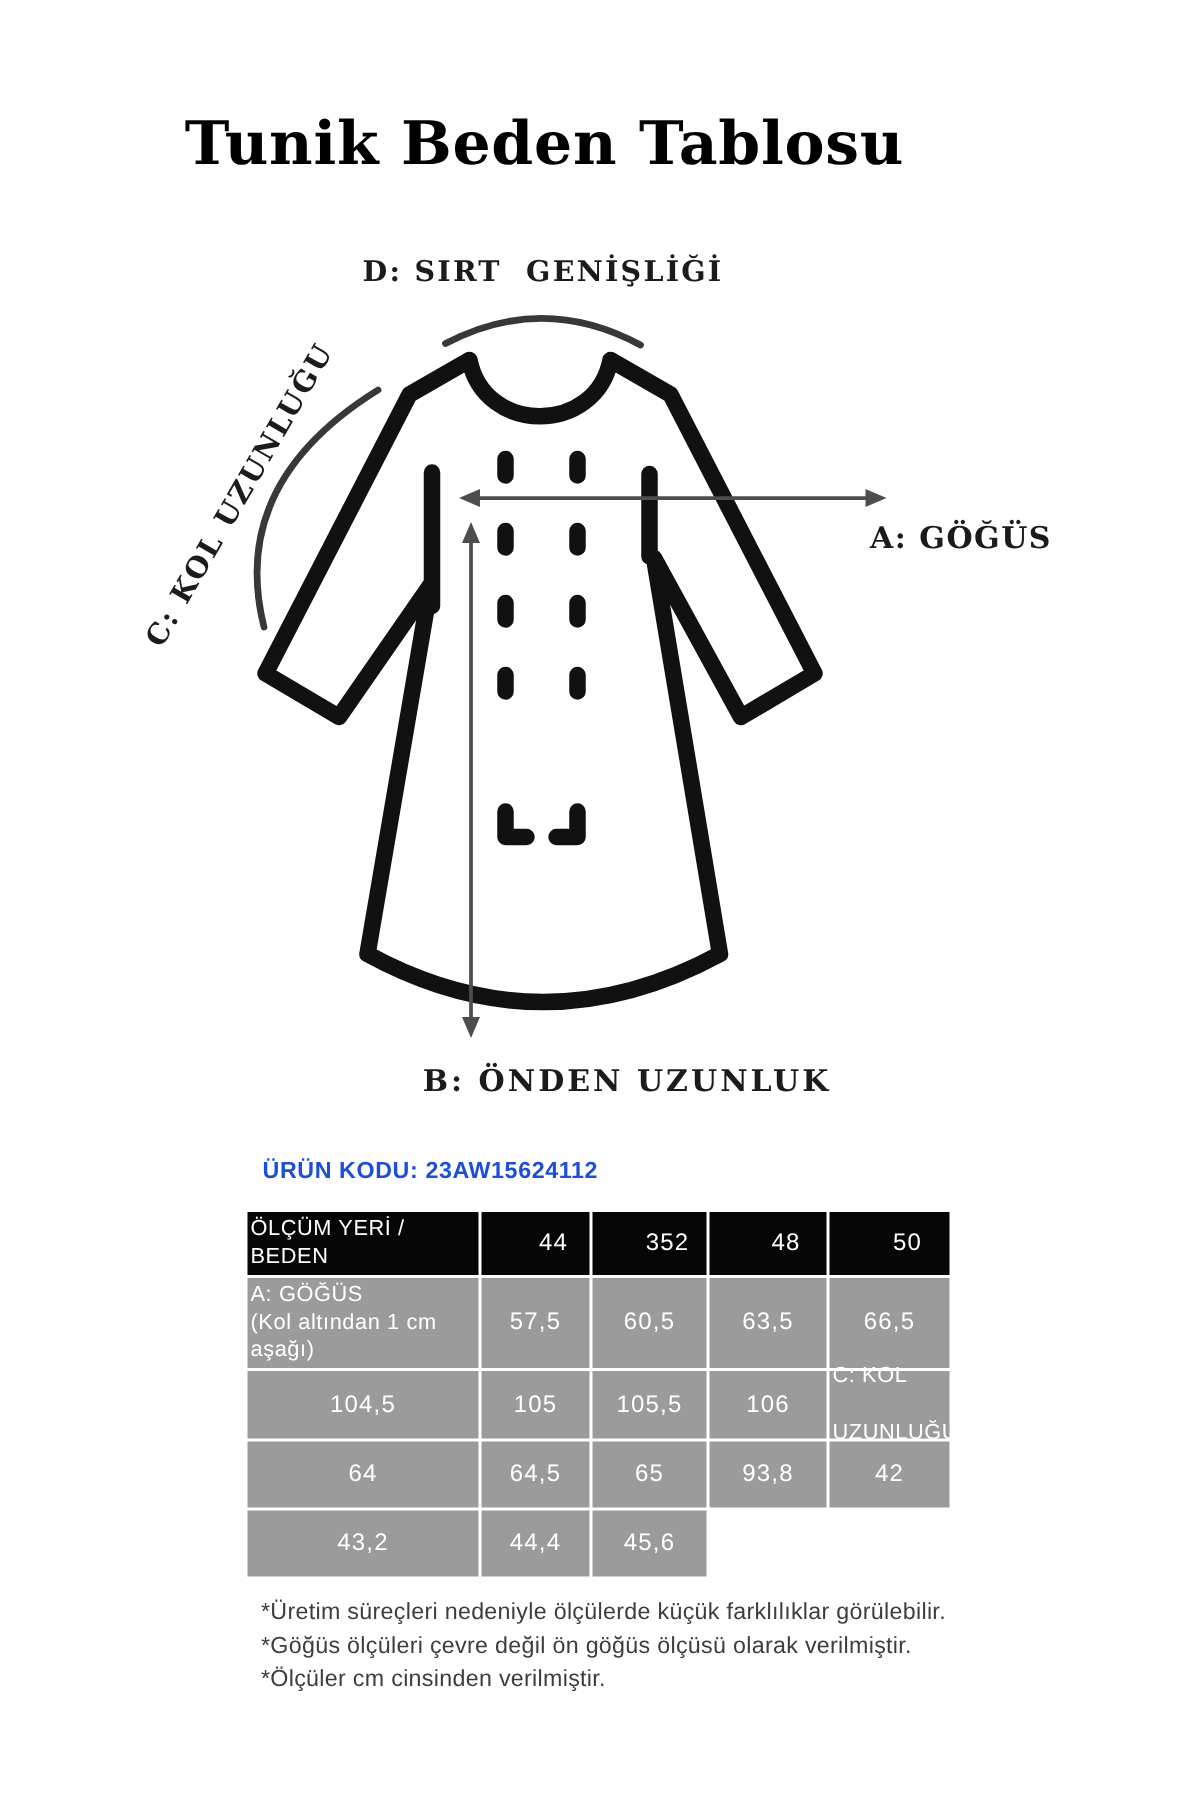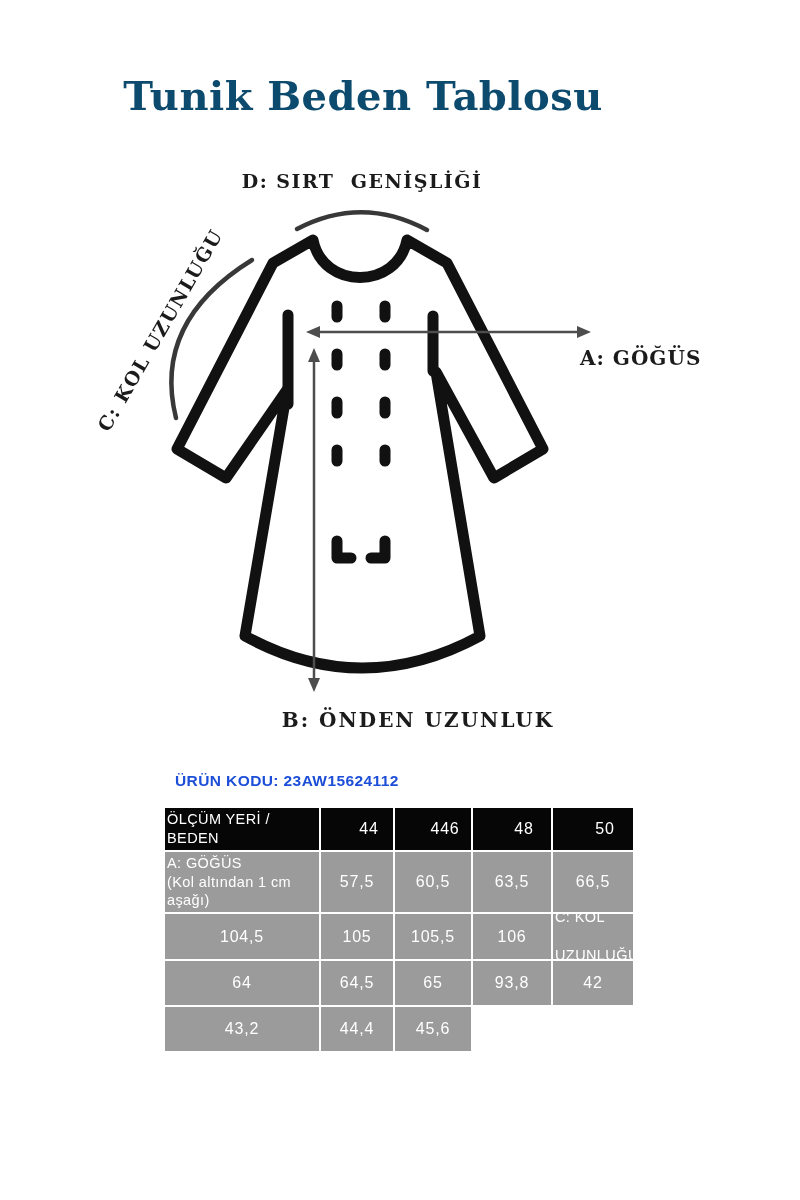--- a/index.html
+++ b/index.html
@@ -3,21 +3,21 @@
 <meta charset="utf-8">
 <style>
   html,body { margin:0; padding:0; background:#ffffff; }
   .page {
     position:relative; width:800px; height:1200px; background:#ffffff;
     overflow:hidden; font-family:"Liberation Sans", sans-serif; color:#1c1c1c;
   }
   .title {
     position:absolute; left:0; top:72px; width:726px; text-align:center;
     font-family:"DejaVu Serif", serif; font-weight:700; font-size:40px;
-    letter-spacing:0.5px; color:#0c4a6e;
+    letter-spacing:0.5px; color:#000000;
   }
   .diagram-svg { position:absolute; left:0; top:0; }
   .diagram-label {
     position:absolute; font-family:"DejaVu Serif", serif; font-weight:700;
     color:#1b1b1b; white-space:pre;
   }
   #label-d { left:212px; top:170px; width:300px; text-align:center; font-size:19px; letter-spacing:1.5px; }
   #label-a { left:580px; top:346px; font-size:20px; letter-spacing:1px; }
   #label-b { left:268px; top:708px; width:300px; text-align:center; font-size:20px; letter-spacing:2px; }
   #label-c { left:160px; top:330px; font-size:19px; letter-spacing:1.5px;
@@ -82,21 +82,21 @@
   <div class="diagram-label" id="label-b">B: ÖNDEN UZUNLUK</div>
   <div class="diagram-label" id="label-c">C: KOL UZUNLUĞU</div>
 
   <div class="product-code">ÜRÜN KODU: 23AW15624112</div>
 
   <div class="size-table">
 
     <div class="cell head label">ÖLÇÜM YERİ /
 BEDEN</div>
     <div class="cell head num">44</div>
-    <div class="cell head num">446</div>
+    <div class="cell head num">352</div>
     <div class="cell head num">48</div>
     <div class="cell head num">50</div>
 
     <div class="cell data label">A: GÖĞÜS
 (Kol altından 1 cm
 aşağı)</div>
     <div class="cell data num">57,5</div>
     <div class="cell data num">60,5</div>
     <div class="cell data num">63,5</div>
     <div class="cell data num">66,5</div>
@@ -112,14 +112,19 @@
     <div class="cell data num">64,5</div>
     <div class="cell data num">65</div>
     <div class="cell data num">93,8</div>
 
     <div class="cell data num">42</div>
     <div class="cell data num">43,2</div>
     <div class="cell data num">44,4</div>
     <div class="cell data num">45,6</div>
   </div>
 
+  <div class="footnotes">
+    <div>*Üretim süreçleri nedeniyle ölçülerde küçük farklılıklar görülebilir.</div>
+    <div>*Göğüs ölçüleri çevre değil ön göğüs ölçüsü olarak verilmiştir.</div>
+    <div>*Ölçüler cm cinsinden verilmiştir.</div>
+  </div>
 
 </div>
 
 </body></html>

